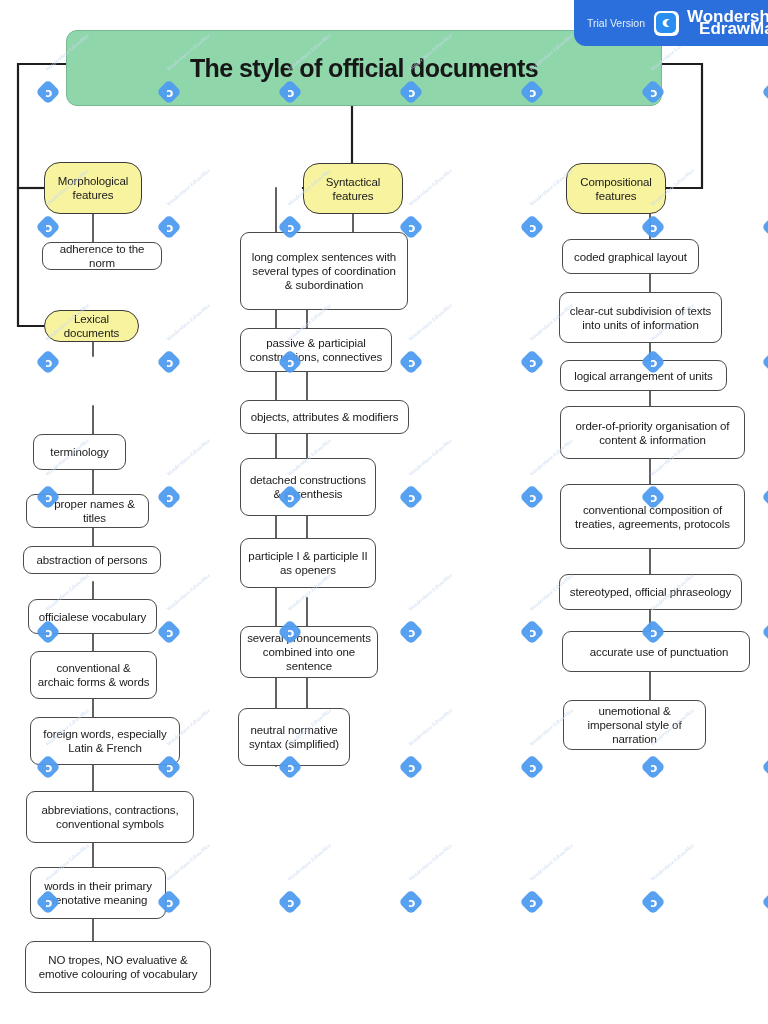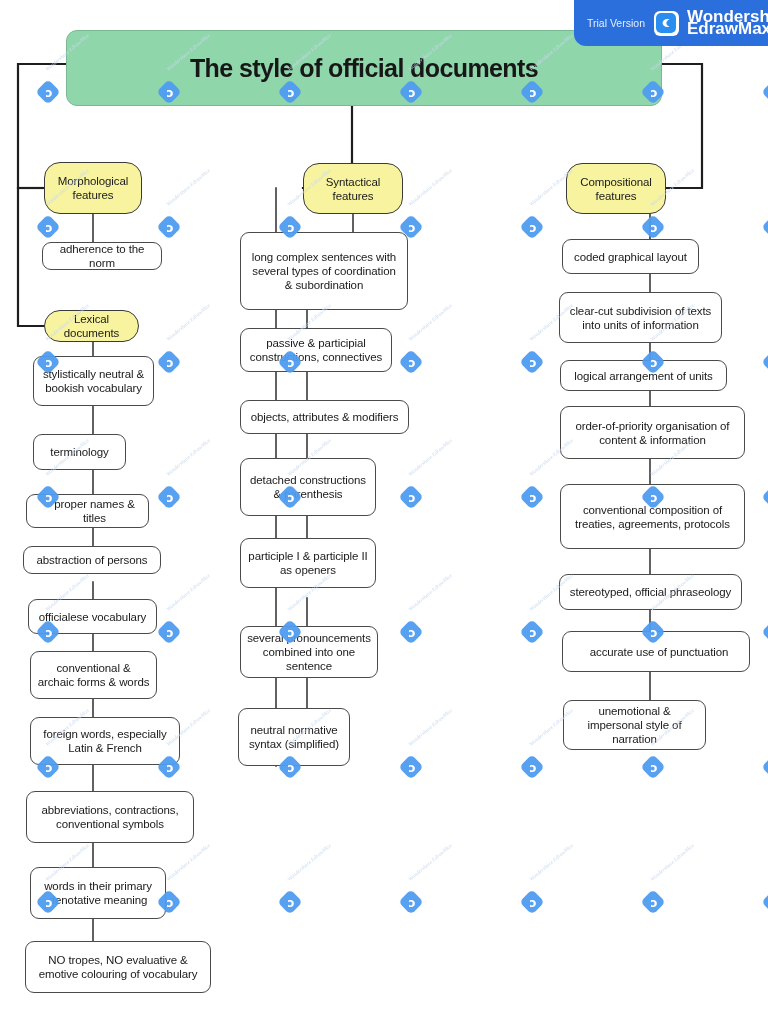--- a/index.html
+++ b/index.html
@@ -77,20 +77,21 @@
   }
 
   
   .badge{
     position:absolute;right:0;top:0;
     width:194px;height:46px;
     background:#2a6fdb;
     border-bottom-left-radius:12px;
     display:flex;align-items:center;
     z-index:20;
+    text-align:center;
   }
   .badge .trial{
     color:#e6eefb;font-size:10.5px;margin-left:13px;margin-right:9px;
     white-space:nowrap;
     font-family:"Liberation Sans", sans-serif;
   }
   .badge .logo{
     width:25px;height:25px;border-radius:6px;background:#ffffff;
     display:flex;align-items:center;justify-content:center;
     margin-right:8px;flex:0 0 auto;
@@ -152,21 +153,20 @@
     </g>
   </svg>
 
   <div class="node header" style="left:66px;top:30px;width:596px;height:76px;">The style of official documents</div>
 
   <div class="node yellow" style="left:44px;top:162px;width:98px;height:52px;">Morphological features</div>
   <div class="node" style="left:42px;top:242px;width:120px;height:28px;">adherence to the norm</div>
 
   <div class="node yellow" style="left:44px;top:310px;width:95px;height:32px;">Lexical documents</div>
 
-  <div class="node" style="left:33px;top:356px;width:121px;height:50px;">stylistically neutral &amp; bookish vocabulary</div>
   <div class="node" style="left:33px;top:434px;width:93px;height:36px;">terminology</div>
   <div class="node" style="left:26px;top:494px;width:123px;height:34px;padding-left:20px;">proper names &amp; titles</div>
   <div class="node" style="left:23px;top:546px;width:138px;height:28px;">abstraction of persons</div>
   <div class="node" style="left:28px;top:599px;width:129px;height:35px;">officialese vocabulary</div>
   <div class="node" style="left:30px;top:651px;width:127px;height:48px;">conventional &amp; archaic forms &amp; words</div>
   <div class="node" style="left:30px;top:717px;width:150px;height:48px;">foreign words, especially Latin &amp; French</div>
   <div class="node" style="left:26px;top:791px;width:168px;height:52px;">abbreviations, contractions, conventional symbols</div>
   <div class="node" style="left:30px;top:867px;width:136px;height:52px;">words in their primary denotative meaning</div>
   <div class="node" style="left:25px;top:941px;width:186px;height:52px;">NO tropes, NO evaluative &amp; emotive colouring of vocabulary</div>
 

